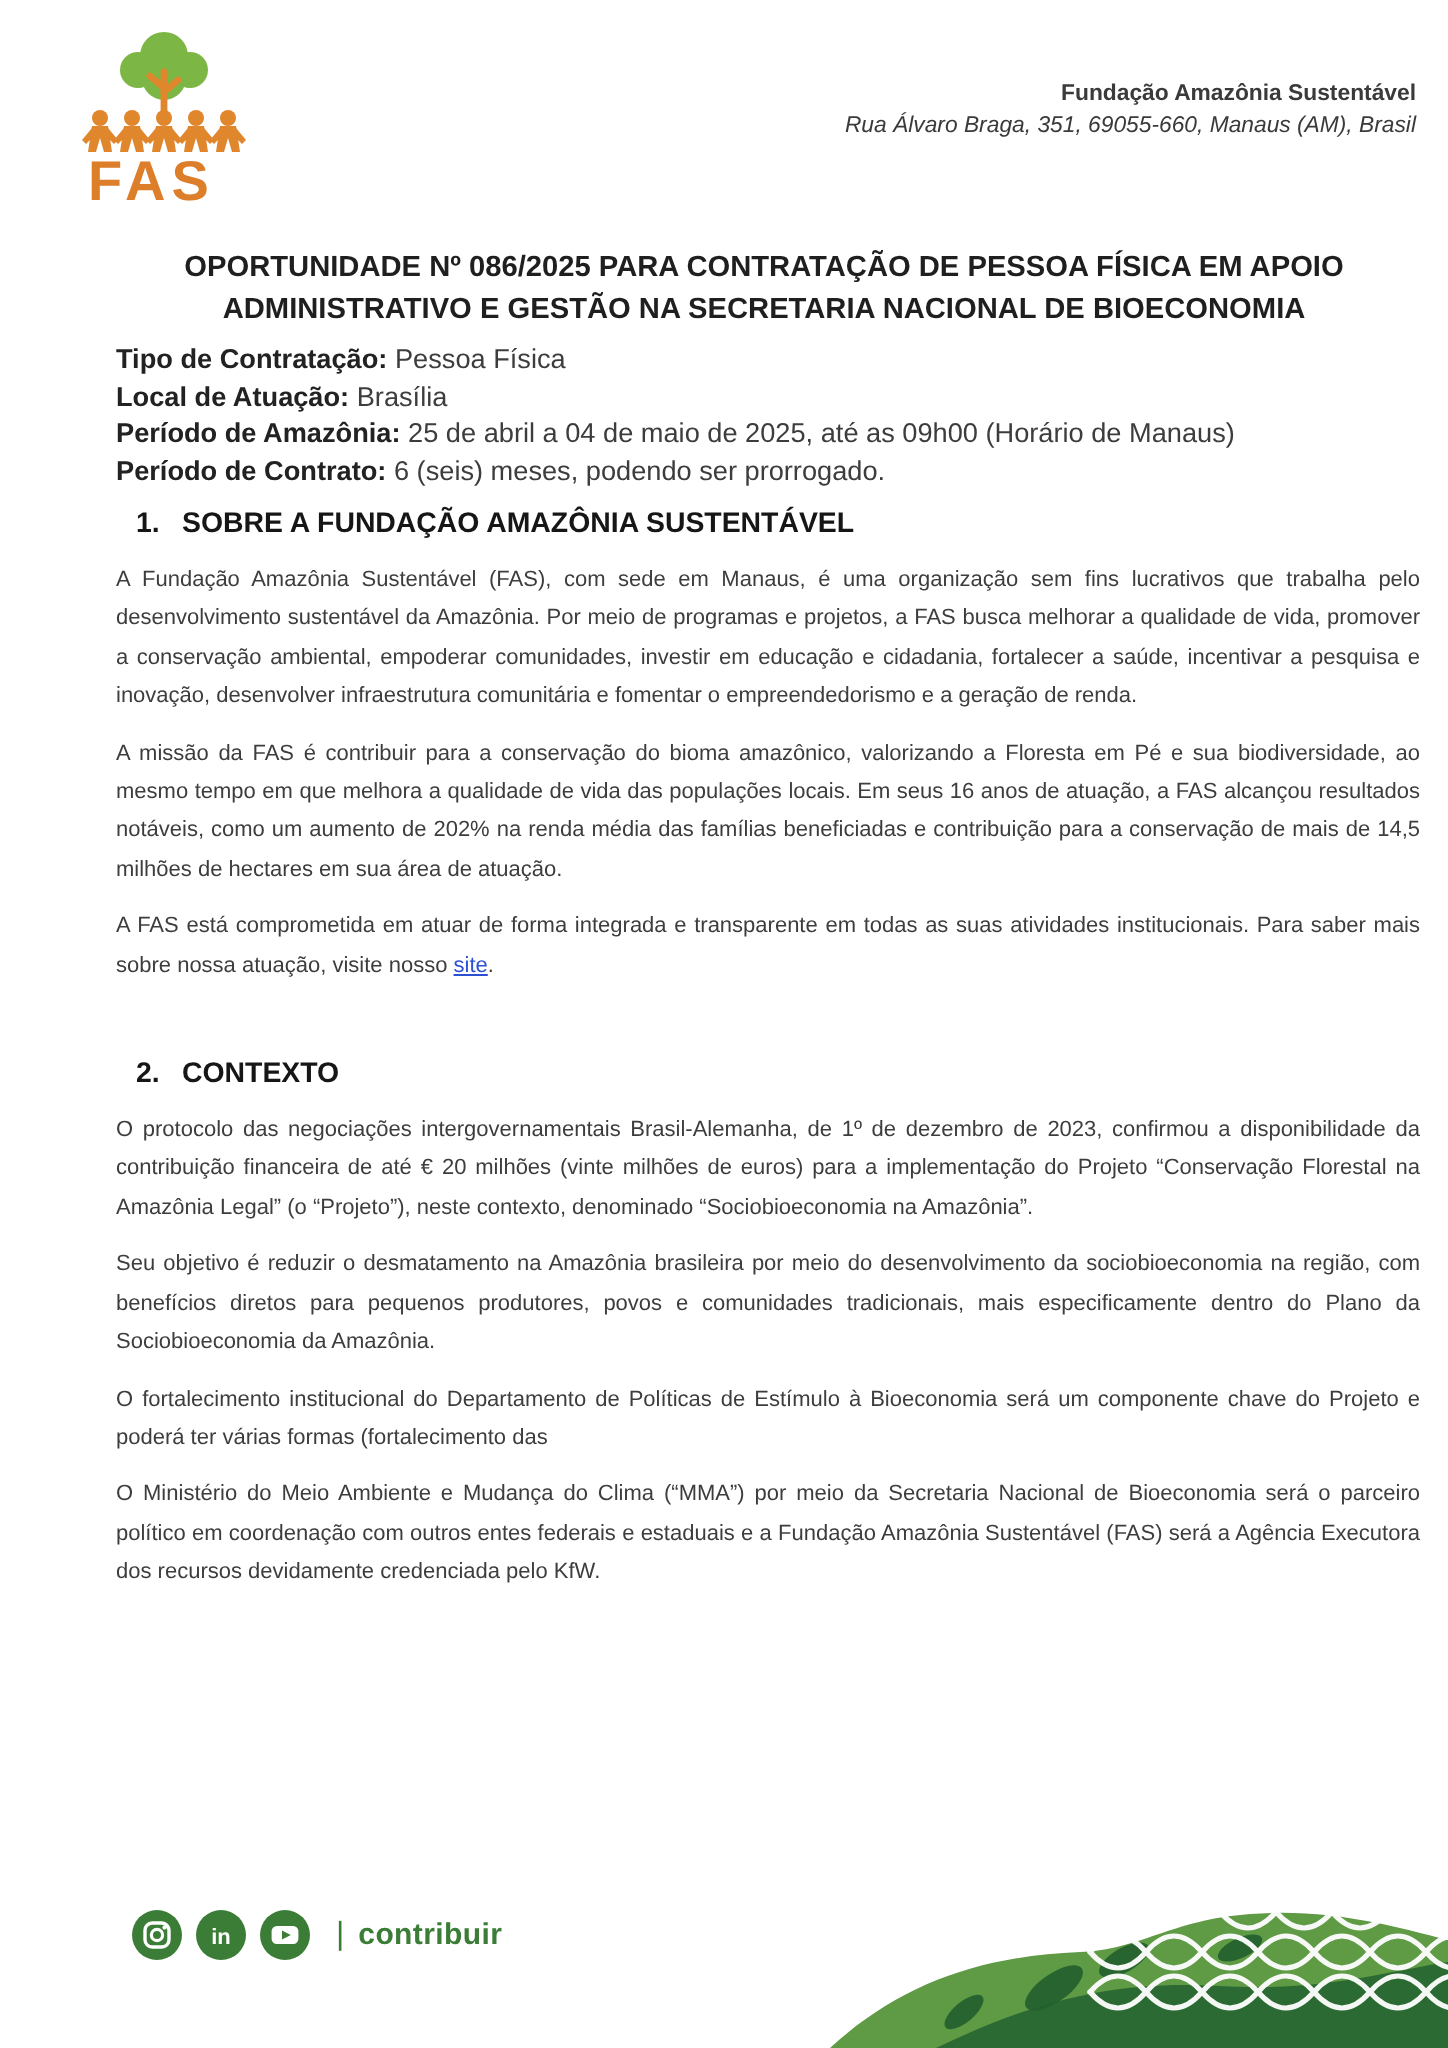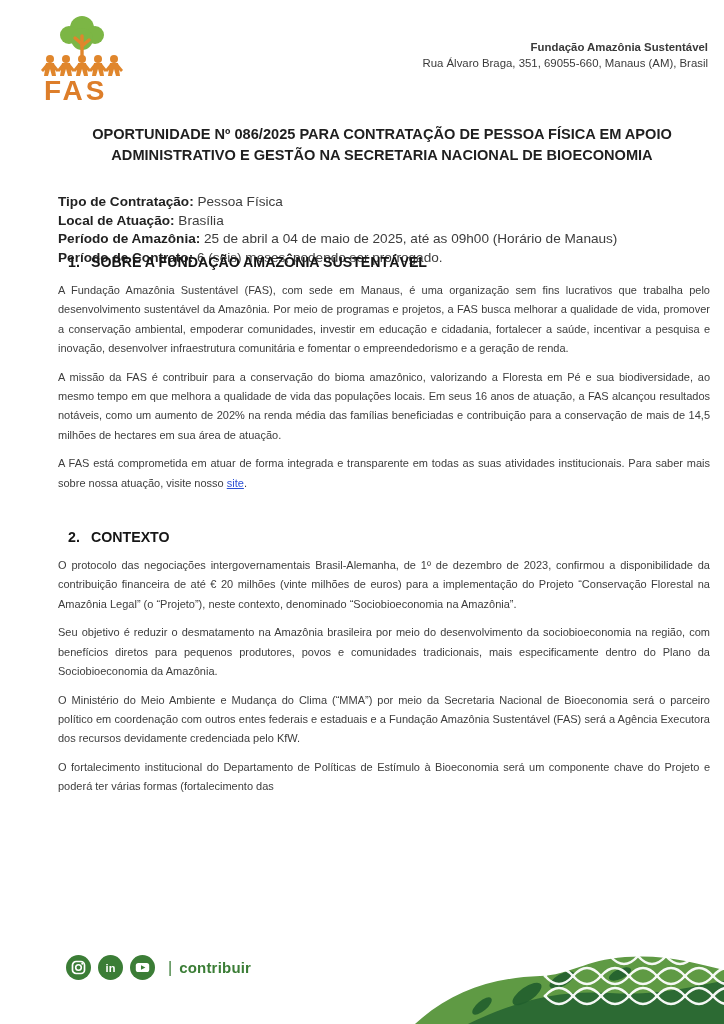--- a/index.html
+++ b/index.html
@@ -13,29 +13,29 @@
     color:#3d3d3d;
   }
   
   .header{position:absolute;top:0;left:0;right:0;height:110px;}
   .logo{position:absolute;left:38px;top:12px;width:88px;height:90px;}
   .header-info{
     position:absolute;right:16px;top:16px;
     text-align:right;font-size:11.4px;line-height:15.5px;color:#3a3a3a;
   }
   .header-info .org{font-weight:bold;font-style:normal;margin-top:24px;}
-  .header-info .addr,.header-info .contact{margin-left:45px;}
+  .header-info .addr,.header-info .contact{font-style:italic;margin-left:45px;}
   
   .doc-title{
     position:absolute;top:124px;left:62px;right:22px;
     text-align:center;font-weight:bold;color:#1f1f1f;
     font-size:14.6px;line-height:21px;
   }
   
-  .meta{position:absolute;top:171px;left:58px;right:16px;font-size:13.6px;line-height:18.6px;margin-top:22px;}
+  .meta{position:absolute;top:171px;left:58px;right:16px;font-size:13.6px;line-height:18.6px;}
   .meta-row .lbl{font-weight:bold;color:#222;}
   .meta-row .val{color:#3d3d3d;}
   
   .content{position:absolute;top:252px;left:58px;right:14px;}
   .section{margin-top:0;}
   .section + .section{margin-top:34px;}
   .section-heading{
     display:flex;font-weight:bold;color:#161616;font-size:14.2px;
     margin:0 0 6px 10px;line-height:20px;
   }
@@ -136,22 +136,22 @@
         <p class="para">A missão da FAS é contribuir para a conservação do bioma amazônico, valorizando a Floresta em Pé e sua biodiversidade, ao mesmo tempo em que melhora a qualidade de vida das populações locais. Em seus 16 anos de atuação, a FAS alcançou resultados notáveis, como um aumento de 202% na renda média das famílias beneficiadas e contribuição para a conservação de mais de 14,5 milhões de hectares em sua área de atuação.</p>
         <p class="para">A FAS está comprometida em atuar de forma integrada e transparente em todas as suas atividades institucionais. Para saber mais sobre nossa atuação, visite nosso <a href="#">site</a>.</p>
       </div>
       <div class="section">
         <div class="section-heading">
           <span class="num">2.</span>
           <span>CONTEXTO</span>
         </div>
         <p class="para">O protocolo das negociações intergovernamentais Brasil-Alemanha, de 1º de dezembro de 2023, confirmou a disponibilidade da contribuição financeira de até € 20 milhões (vinte milhões de euros) para a implementação do Projeto “Conservação Florestal na Amazônia Legal” (o “Projeto”), neste contexto, denominado “Sociobioeconomia na Amazônia”.</p>
         <p class="para">Seu objetivo é reduzir o desmatamento na Amazônia brasileira por meio do desenvolvimento da sociobioeconomia na região, com benefícios diretos para pequenos produtores, povos e comunidades tradicionais, mais especificamente dentro do Plano da Sociobioeconomia da Amazônia.</p>
+        <p class="para">O fortalecimento institucional do Departamento de Políticas de Estímulo à Bioeconomia será um componente chave do Projeto e poderá ter várias formas (fortalecimento das</p>
         <p class="para">O Ministério do Meio Ambiente e Mudança do Clima (“MMA”) por meio da Secretaria Nacional de Bioeconomia será o parceiro político em coordenação com outros entes federais e estaduais e a Fundação Amazônia Sustentável (FAS) será a Agência Executora dos recursos devidamente credenciada pelo KfW.</p>
-        <p class="para">O fortalecimento institucional do Departamento de Políticas de Estímulo à Bioeconomia será um componente chave do Projeto e poderá ter várias formas (fortalecimento das</p>
       </div>
     </div>
 
   <svg class="footer-art" viewBox="0 0 724 94" preserveAspectRatio="none" aria-hidden="true">
 
     <path d="M415 94 C450 62 490 48 540 46 C570 45 585 30 625 27 C665 24 696 33 724 40 L724 94 Z" fill="#5F9A44"></path>
 
     <path d="M468 94 C518 70 558 60 610 63 C660 66 692 56 724 51 L724 94 Z" fill="#2C6A33"></path>
 
     <g fill="#215F2D" opacity="0.9">

